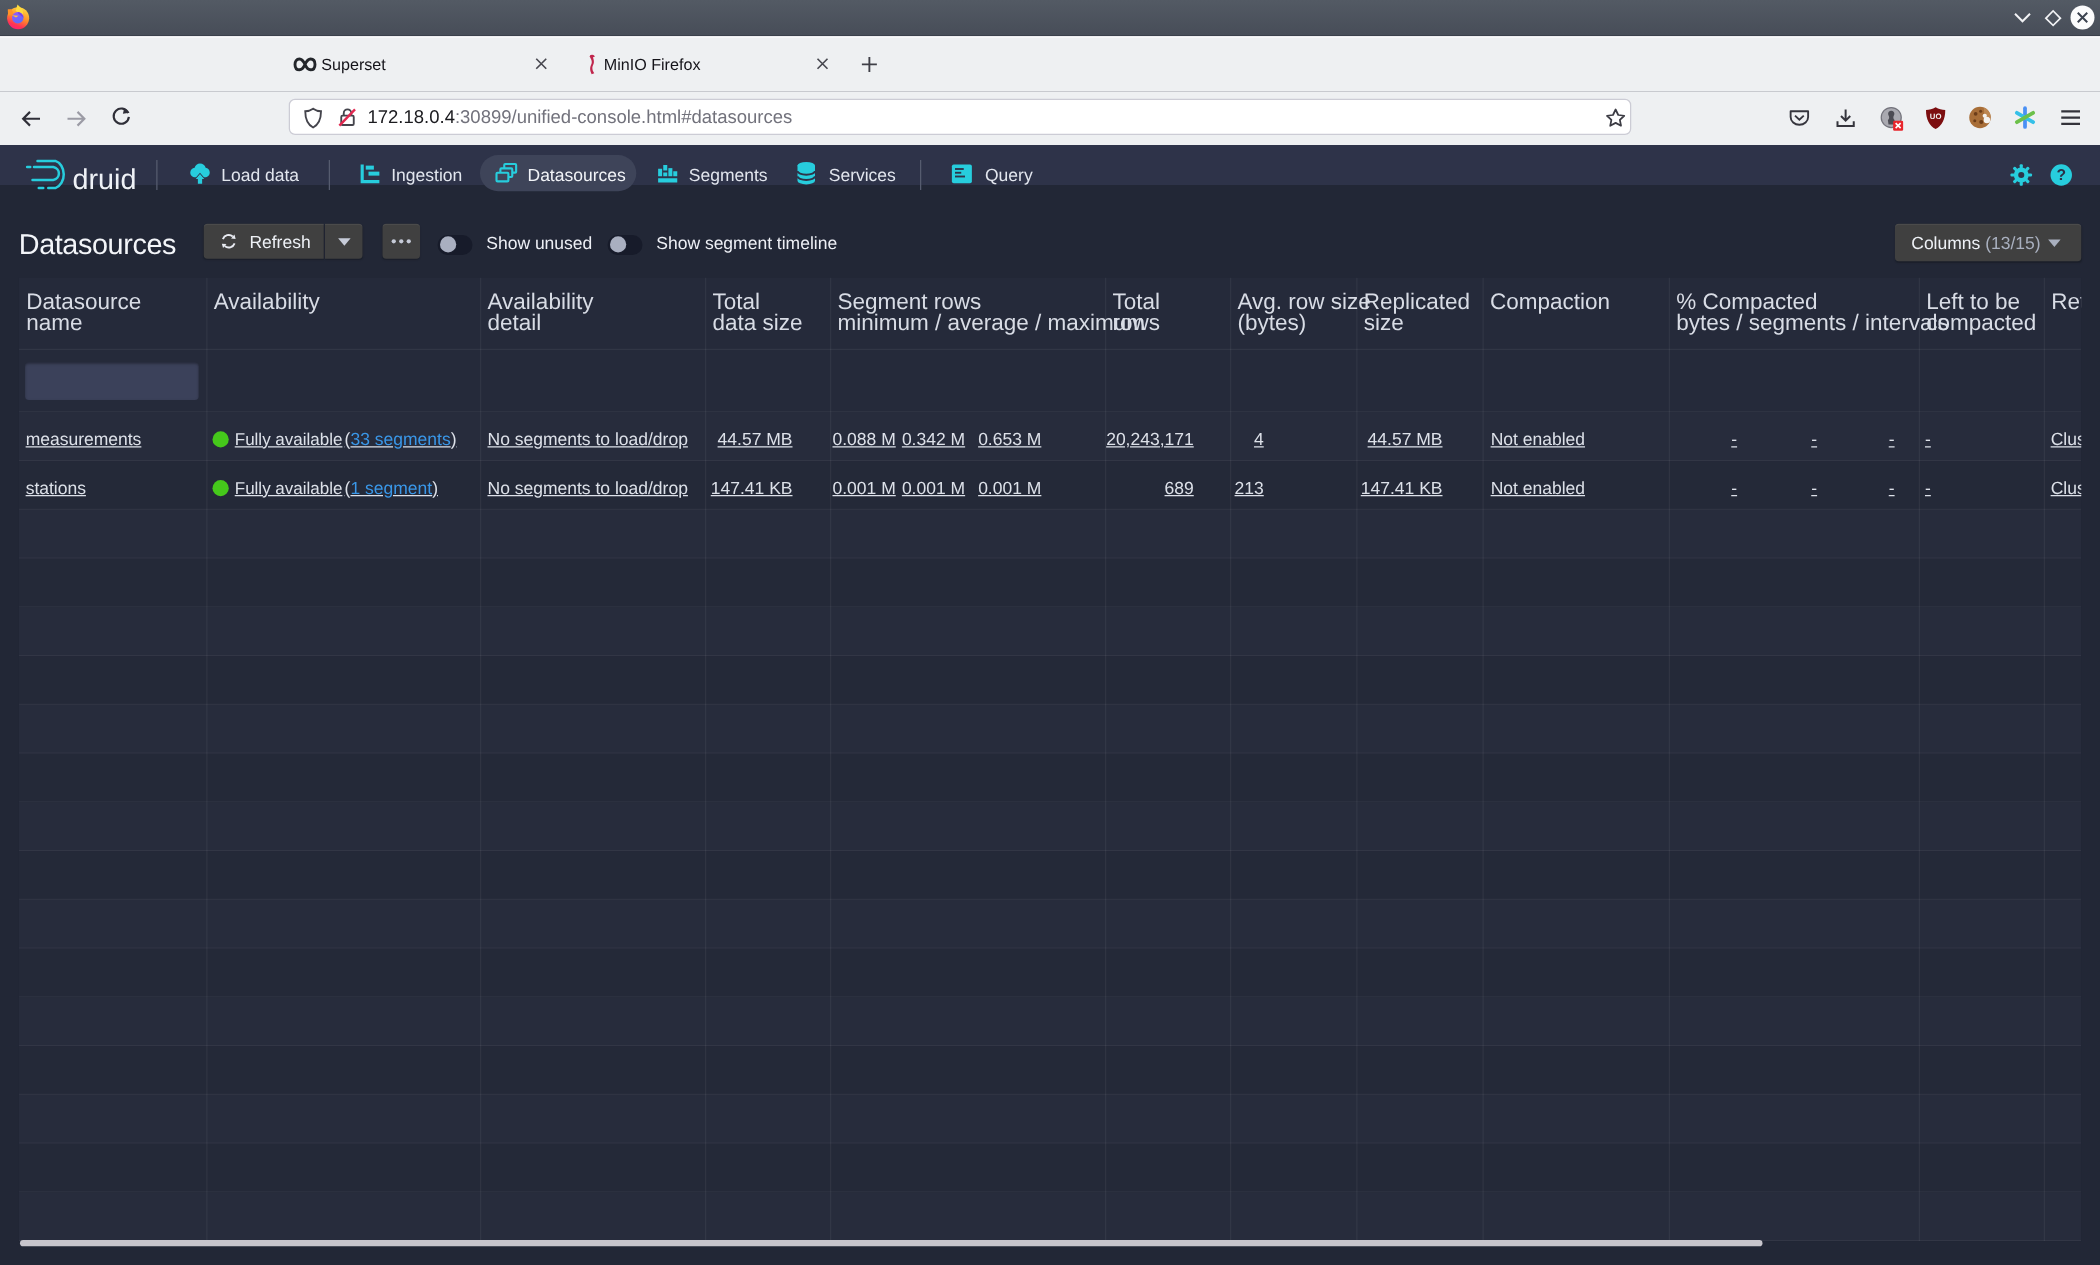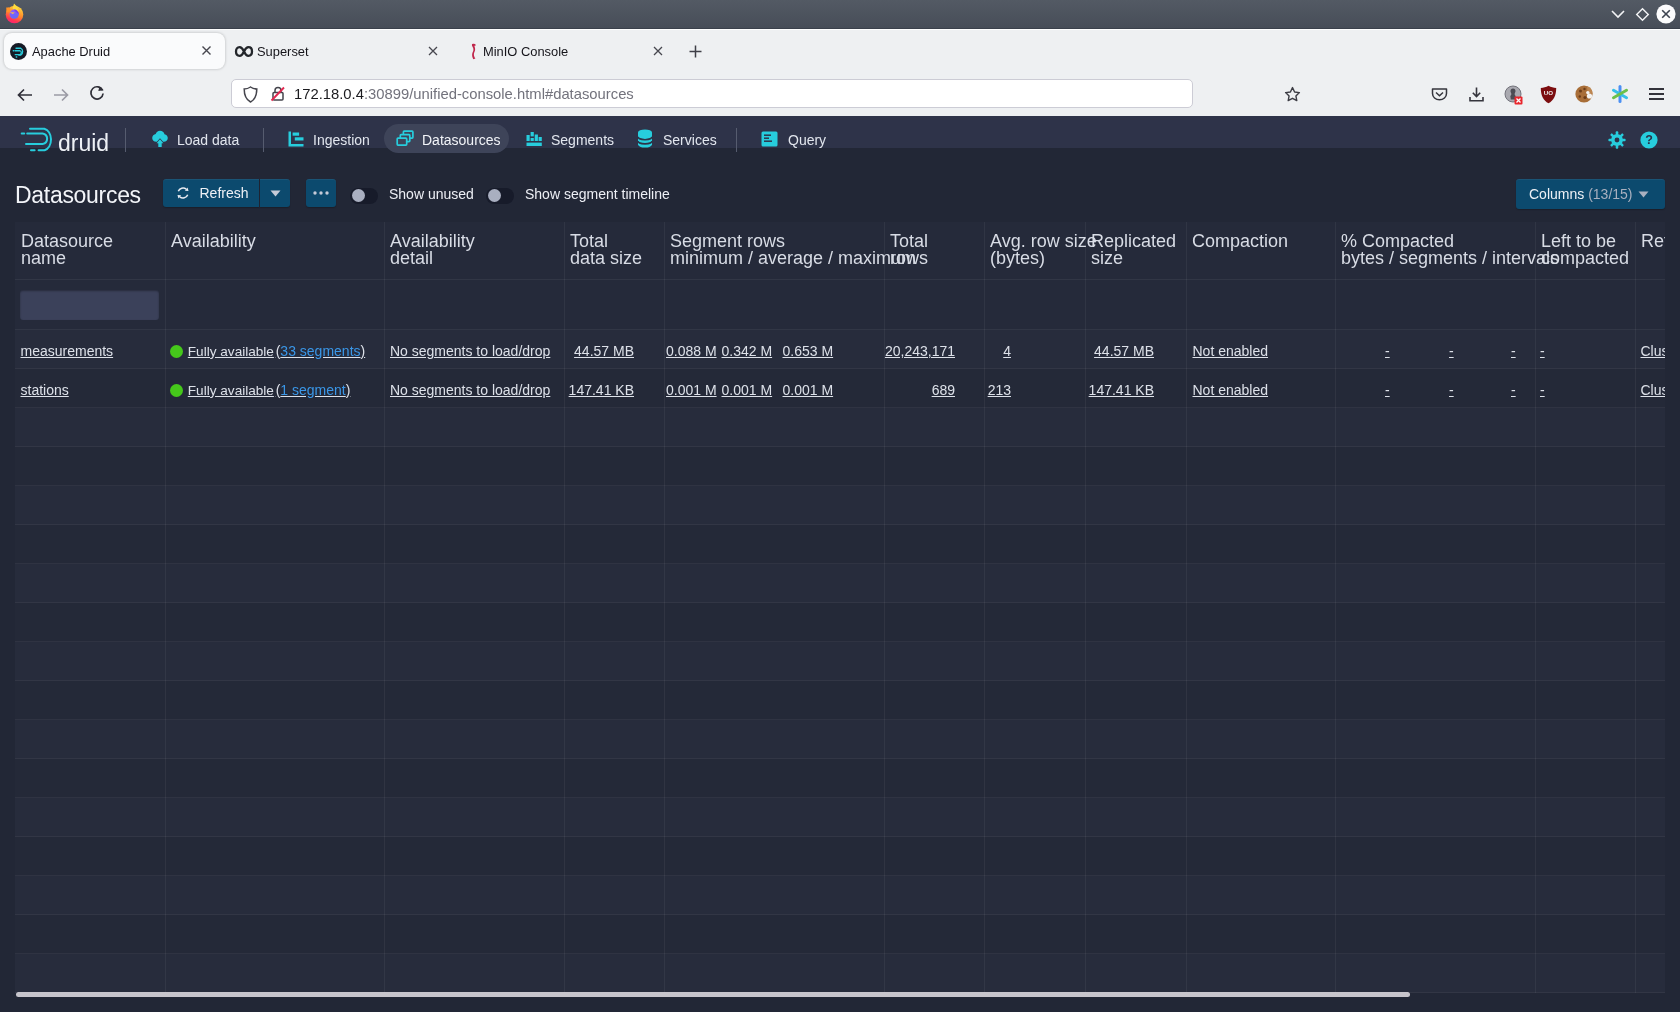--- a/index.html
+++ b/index.html
@@ -12,36 +12,36 @@
 #titlebar .title { position:absolute; top:6px; width:100%; text-align:center;
   color:#eef0f3; font-size:13.5px; }
 
 #tabbar { position:absolute; left:0; top:29px; width:1680px; height:44px; background:#eef0f2; }
 #tabbar .hl { position:absolute; left:0; top:0; width:100%; height:1px; background:#fdfdfe; }
 .tab-active { position:absolute; left:4px; top:4px; width:221px; height:36px;
   background:#fafbfc; border-radius:8px; box-shadow:0 0 3px rgba(0,0,0,.25); }
 .tabtxt { position:absolute; top:15px; font-size:12.9px; color:#15141a; white-space:nowrap; }
 
 #navtb { position:absolute; left:0; top:73px; width:1680px; height:43px; background:#eef0f2; }
-#urlbar { position:absolute; left:231px; top:6px; width:962px; height:29px; background:#fff;
+#urlbar { position:absolute; left:231px; top:6px; width:1074px; height:29px; background:#fff;
   border:1px solid #ccccd5; border-radius:5px; }
 #urltext { position:absolute; left:62px; top:6px; font-size:14.8px; color:#72727c; white-space:nowrap; }
 #urltext b { color:#1b1b1f; font-weight:normal; }
 
 #druidbar { position:absolute; left:0; top:116px; width:1680px; height:32px; background:#2e3349;text-decoration:underline; }
 #druidbar .navitem { position:absolute; top:0; height:48px; color:#e2e6ee; font-size:14px; }
 #druidbar .sep { position:absolute; top:12px; width:1px; height:24px; background:#565c6f; }
 #druidbar .pill { position:absolute; left:384px; top:8px; width:125px; height:29px;
   background:#3e4459; border-radius:14.5px; }
 #druidbar .navlabel { top:15.5px; }
 
 #pagehead { position:absolute; left:0; top:164px; width:1680px; height:58px; }
 #pagehead .ptitle { position:absolute; left:15px; top:17.5px; font-size:23px; color:#f3f5f9;
   font-weight:normal; letter-spacing:-0.3px; }
-.btn { position:absolute; background:#0c4a6e; border-radius:3px;
+.btn { position:absolute; background:#404040; border-radius:3px;
   box-shadow:inset 0 1px 0 rgba(255,255,255,.06), 0 1px 1px rgba(17,20,24,.4); }
 .btn .bt { color:#eef1f6; font-size:14px; }
 .switch { position:absolute; width:28px; height:16px; background:#171b2a; border-radius:8px; }
 .switch .knob { position:absolute; left:1.5px; top:1.25px; width:13.5px; height:13.5px;
   background:#a9afc0; border-radius:50%; }
 .swlabel { position:absolute; color:#edeff5; font-size:14px; white-space:nowrap; }
 
 #table { position:absolute; left:15px; top:222px; width:1650px; height:771px; overflow:hidden; }
 .hrow { position:absolute; left:0; width:1650px; }
 .trow { position:absolute; left:0; width:1650px; height:39px; }
@@ -86,47 +86,32 @@
   <svg style="left:1635px; top:7px;" width="15" height="15" viewBox="0 0 15 15">
     <rect x="3.4" y="3.4" width="8.2" height="8.2" fill="none" stroke="#f2f3f5" stroke-width="1.4" transform="rotate(45 7.5 7.5)"></rect>
   </svg>
   <svg style="left:1656px; top:4px;" width="20" height="20" viewBox="0 0 20 20">
     <circle cx="10" cy="10" r="9.6" fill="#fcfcfd"></circle>
     <path d="M6.2 6.2 L13.8 13.8 M13.8 6.2 L6.2 13.8" stroke="#3c4350" stroke-width="1.6"></path>
   </svg>
 </div>
 <div id="tabbar">
     <div class="hl"></div>
-  <div class="tab-active">
-    <svg style="left:6px; top:10px;" width="17" height="17" viewBox="0 0 34 34">
-      <circle cx="17" cy="17" r="17" fill="#161a26"></circle>
-      <g fill="none" stroke="#2accdb" stroke-width="2.6" stroke-linecap="round">
-        <path d="M12 10.5 H21.5 A 6.5 7.5 0 0 1 21.8 24 H17.5"></path>
-        <path d="M10 15.5 H20 A 4 4.2 0 0 1 20 23.4 H10.5"></path>
-        <path d="M6.5 15.5 H7.5"></path>
-          <path d="M12.5 28 H13.5"></path>
-      </g>
-    </svg>
-    <div class="tabtxt" style="left:28px; top:11px;">Apache Druid</div>
-    <svg style="left:196px; top:11px;" width="13" height="13" viewBox="0 0 13 13">
-      <path d="M2.5 2.5 L10.5 10.5 M10.5 2.5 L2.5 10.5" stroke="#47474f" stroke-width="1.4"></path>
-    </svg>
-  </div>
   <svg style="left:235px; top:17px;" width="18" height="11" viewBox="0 0 18 11">
     <path d="M4.6 1.2 C2.2 1.2 1 3 1 5.5 C1 8 2.2 9.8 4.6 9.8 C6.6 9.8 7.8 8.2 9 5.5 C10.2 3 11.4 1.2 13.4 1.2 C15.8 1.2 17 3 17 5.5 C17 8 15.8 9.8 13.4 9.8 C11.4 9.8 10.2 8.2 9 5.5 C7.8 3 6.6 1.2 4.6 1.2 Z" fill="none" stroke="#23262b" stroke-width="2.3"></path>
   </svg>
   <div class="tabtxt" style="left:257px; top:15px;">Superset</div>
   <svg style="left:427px; top:16px;" width="12" height="12" viewBox="0 0 12 12">
     <path d="M2 2 L10 10 M10 2 L2 10" stroke="#47474f" stroke-width="1.3"></path>
   </svg>
   <svg style="left:467px; top:14px;" width="13" height="17" viewBox="0 0 13 17">
     <path d="M5.2 2.6 C5.2 1.5 6 0.7 7 0.7 C8 0.7 8.8 1.5 8.8 2.4 L7.4 2.8 C7.7 4.4 8.3 5.3 8.1 7 C7.9 8.6 7 9.6 6.9 11 C6.8 12.6 7.3 14 8.4 15.6 L6.3 16.3 C5.3 14.4 4.9 12.6 5.2 10.8 C5.5 9.2 6.3 8.2 6.4 6.9 C6.5 5.6 6 4.6 5.5 3.8 Z" fill="#c0264c"></path>
     <circle cx="6.1" cy="2" r="1.25" fill="#c0264c"></circle>
   </svg>
-  <div class="tabtxt" style="left:483px; top:15px;">MinIO Console</div>
+  <div class="tabtxt" style="left:483px; top:15px;">MinIO Firefox</div>
   <svg style="left:652px; top:16px;" width="12" height="12" viewBox="0 0 12 12">
     <path d="M2 2 L10 10 M10 2 L2 10" stroke="#47474f" stroke-width="1.3"></path>
   </svg>
   <svg style="left:688px; top:15px;" width="15" height="15" viewBox="0 0 15 15">
     <path d="M7.5 1.5 V13.5 M1.5 7.5 H13.5" stroke="#3f3f47" stroke-width="1.5"></path>
   </svg>
 </div>
 <div id="navtb">
   <svg style="left:17px; top:15px;" width="16" height="14" viewBox="0 0 16 14">
     <path d="M15 7 H2 M7 1.5 L1.5 7 L7 12.5" fill="none" stroke="#2f2f38" stroke-width="1.7"></path>

